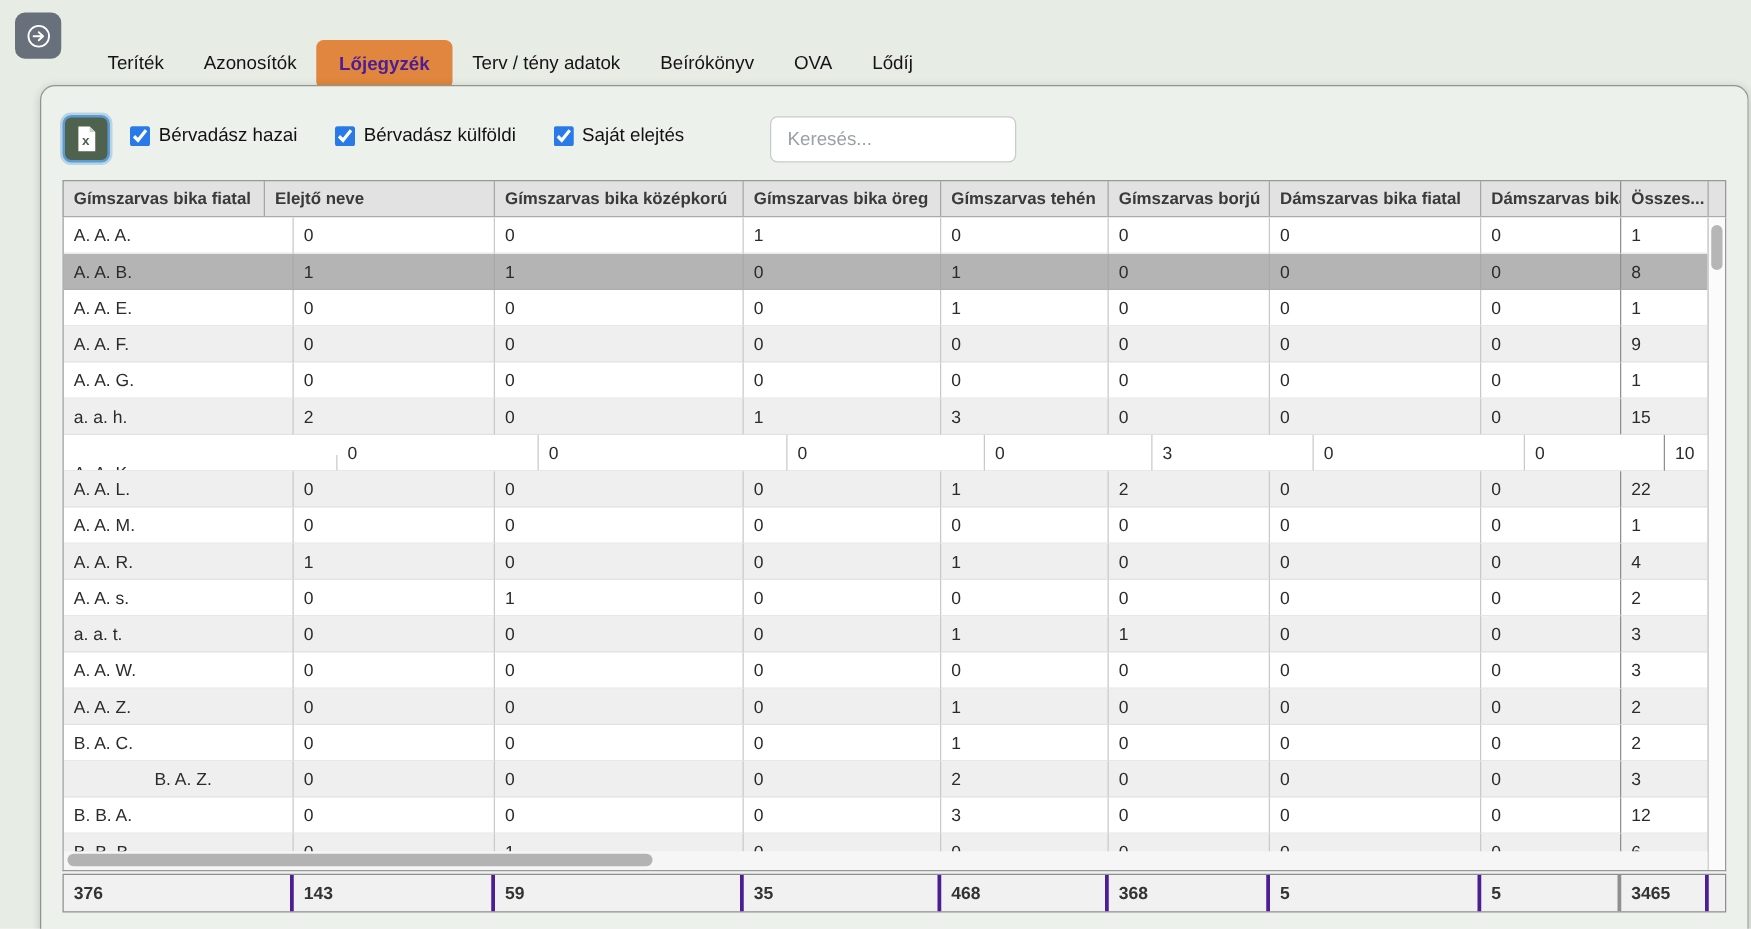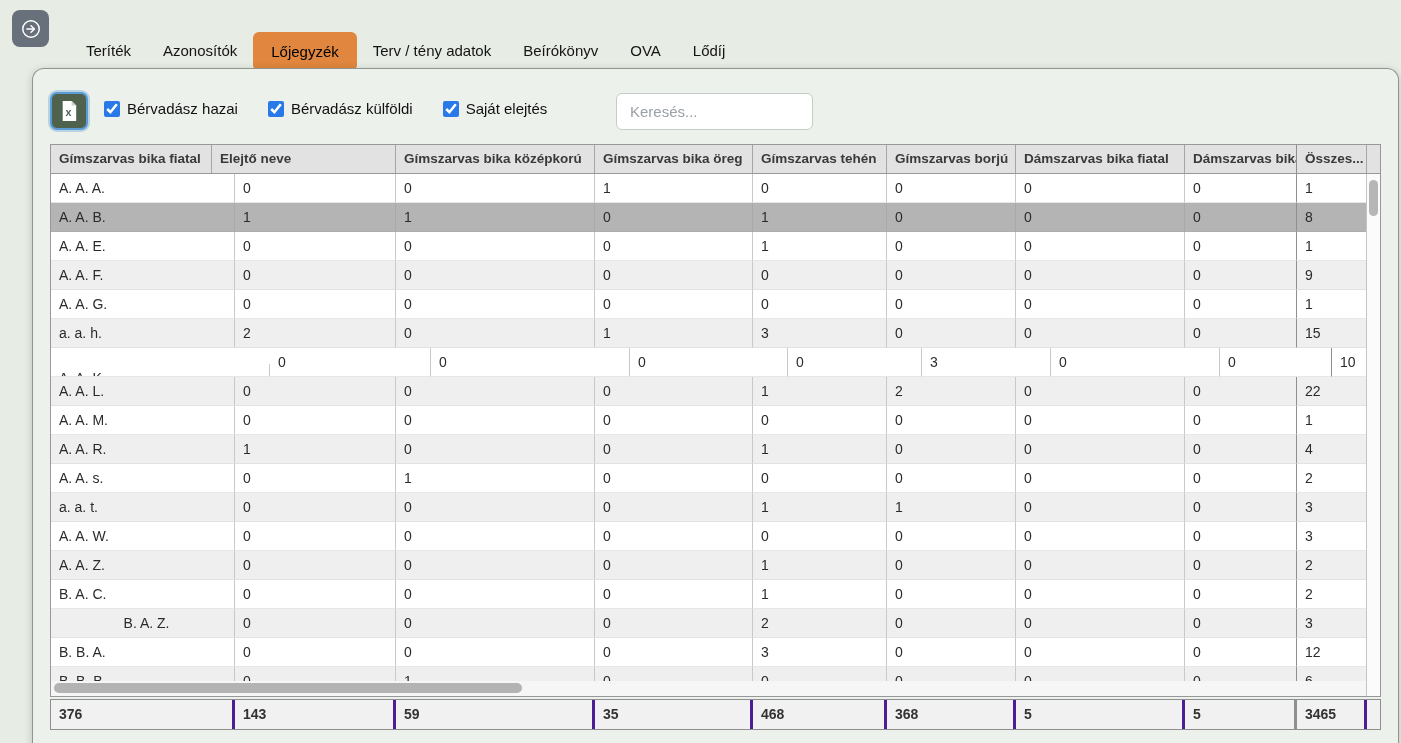--- a/index.html
+++ b/index.html
@@ -11,21 +11,21 @@
   }
   *{margin:0;padding:0;box-sizing:border-box;}
   html,body{width:1401px;height:743px;overflow:hidden;}
   body{background:#e7ece5;font-family:"Liberation Sans","DejaVu Sans",sans-serif;position:relative;}
 
   
   .nav-toggle{position:absolute;left:12px;top:10px;width:37px;height:37px;background:#68717b;
     border:none;border-radius:8px;cursor:pointer;display:flex;align-items:center;justify-content:center;}
   .tabs{position:absolute;left:70px;top:32px;display:flex;align-items:flex-start;}
   .tab{padding:10px 16px;font-size:15px;color:#141414;white-space:nowrap;cursor:pointer;}
-  .tab.active{background:var(--active-tab);color:#000000;border-radius:6px;font-weight:normal;padding:11px 18px;}
+  .tab.active{background:var(--active-tab);color:#4c1d95;border-radius:6px;font-weight:bold;padding:11px 18px;}
 
   
   .panel{position:absolute;left:32px;top:68px;width:1367px;height:720px;background:#edf1ec;
     border:1px solid #8f968f;border-bottom:none;border-radius:12px 12px 0 0;
     box-shadow:0 2px 8px rgba(0,0,0,.18);}
 
   
   .export-btn{position:absolute;left:17px;top:23px;width:38px;height:38px;background:var(--export-btn);
     border:2px solid #5b9bd5;border-radius:7px;cursor:pointer;display:flex;align-items:center;justify-content:center;
     box-shadow:0 0 0 2px rgba(91,155,213,.35);}

